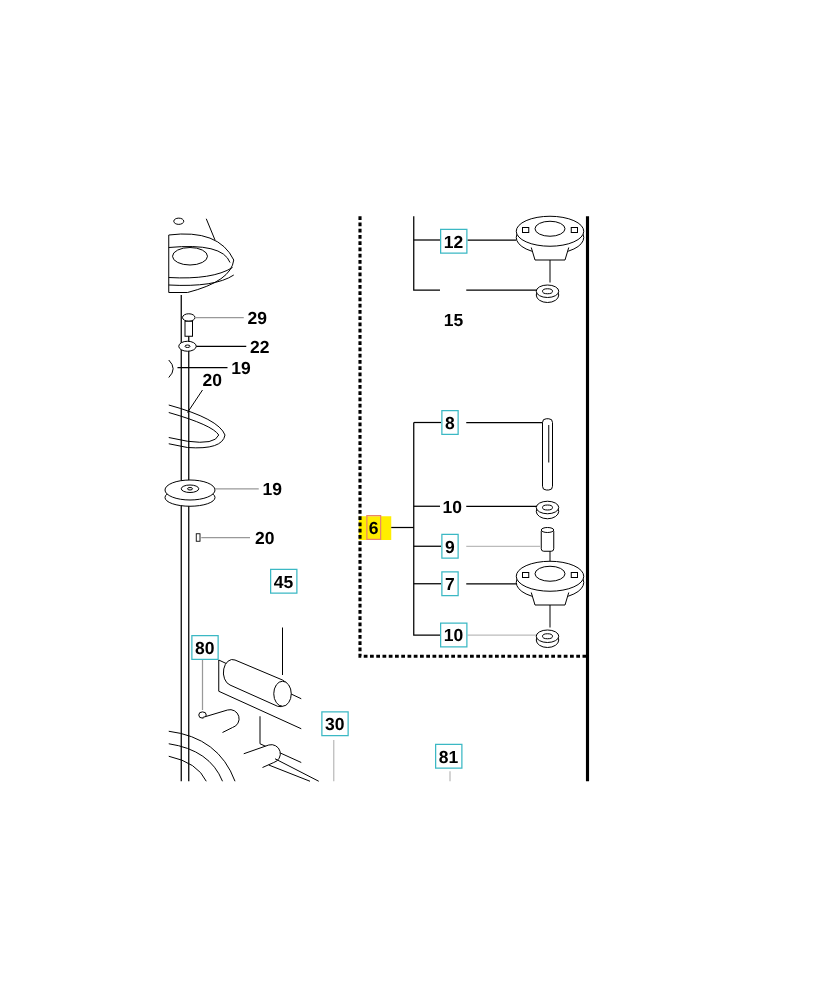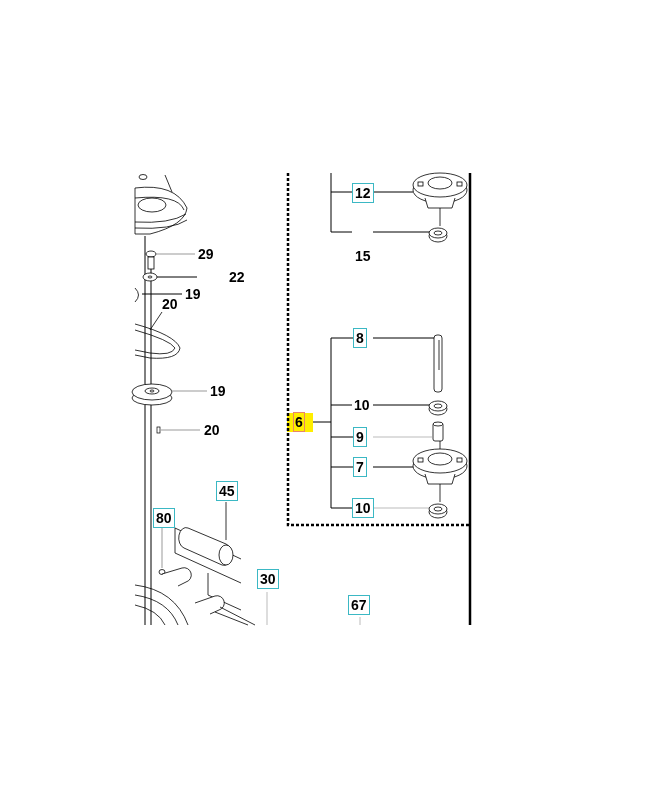--- a/index.html
+++ b/index.html
@@ -175,22 +175,22 @@
   <div class="lbl plain" style="left:353px;top:224px;margin-top:24px;">15</div>
 
   <div class="lbl sel" style="left:293px;top:412px;">6</div>
   <div class="lbl boxed" style="left:353px;top:328px;">8</div>
   <div class="lbl plain" style="left:352px;top:397px;">10</div>
   <div class="lbl boxed" style="left:353px;top:427px;">9</div>
   <div class="lbl boxed" style="left:353px;top:457px;">7</div>
   <div class="lbl boxed" style="left:352px;top:498px;">10</div>
 
   <div class="lbl plain" style="left:196px;top:246px;">29</div>
-  <div class="lbl plain" style="left:198px;top:269px;margin-left:29px;">22</div>
+  <div class="lbl plain" style="left:198px;top:269px;">22</div>
   <div class="lbl plain" style="left:183px;top:286px;">19</div>
   <div class="lbl plain" style="left:160px;top:296px;">20</div>
   <div class="lbl plain" style="left:208px;top:383px;">19</div>
   <div class="lbl plain" style="left:202px;top:422px;">20</div>
-  <div class="lbl boxed" style="left:216px;top:481px;text-align:right;">45</div>
+  <div class="lbl boxed" style="left:216px;top:455px;text-align:right;">45</div>
   <div class="lbl boxed" style="left:153px;top:508px;">80</div>
   <div class="lbl boxed" style="left:257px;top:569px;">30</div>
-  <div class="lbl boxed" style="left:348px;top:595px;">67</div>
+  <div class="lbl boxed" style="left:348px;top:595px;">81</div>
 </div>
 
 </body></html>

